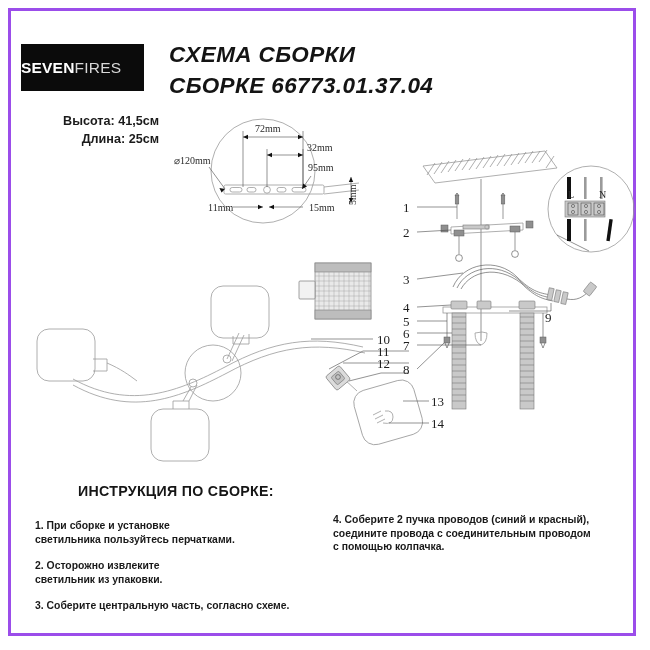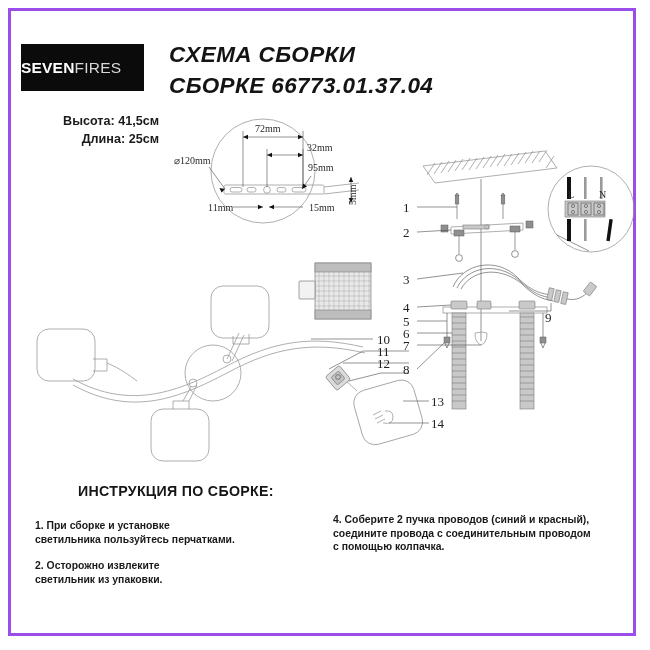--- a/index.html
+++ b/index.html
@@ -403,20 +403,21 @@
       <text class="calltxt" x="420" y="395">13</text>
       <text class="calltxt" x="420" y="417">14</text>
     </g>
   </svg>
 
   <div id="instr-title">ИНСТРУКЦИЯ ПО СБОРКЕ:</div>
 
   <div class="instr-col" id="col-left">
     <div class="instr-item">1. При сборке и установке<br>светильника пользуйтесь перчатками.</div>
     <div class="instr-item">2. Осторожно извлеките<br>светильник из упаковки.</div>
+    <div class="instr-item">3. Соберите центральную часть, согласно схеме.</div>
   </div>
 
   <div class="instr-col" id="col-right">
     <div class="instr-item">4. Соберите 2 пучка проводов (синий и красный),<br>соедините провода с соединительным проводом<br>с помощью колпачка.</div>
   </div>
 
  </div>
 </div>
 
 </body></html>

